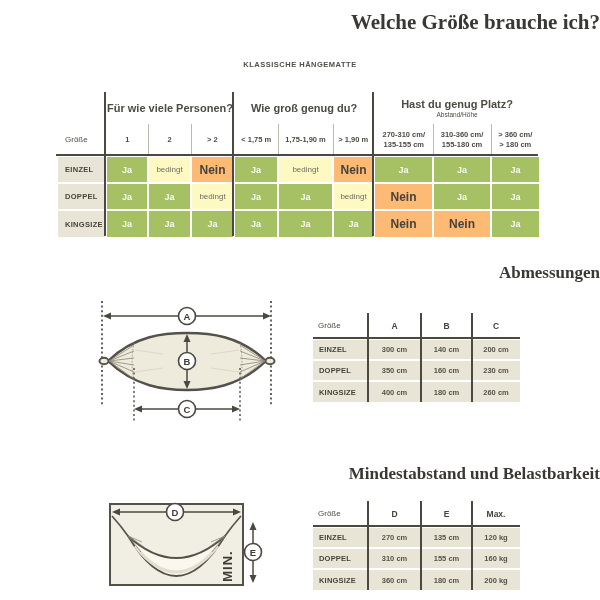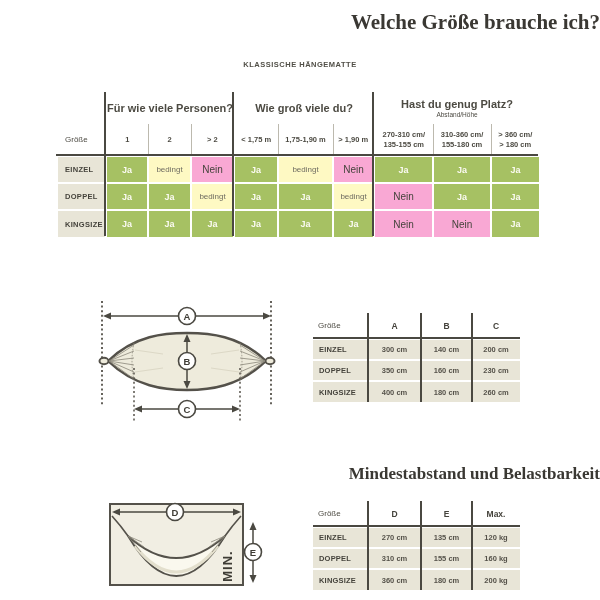--- a/index.html
+++ b/index.html
@@ -24,21 +24,21 @@
   .gsub{display:block;font-size:6.5px;font-weight:400;color:#4c4a42;margin-top:1px;}
   .gsub:empty{display:none;}
   .chead{font-size:7.5px;font-weight:700;color:#4c4a42;line-height:9.5px;}
   .chead .l1,.chead .l2{display:block;}
   .chead .l2:empty{display:none;}
   .sep{border-left:1px solid #bcb9ae !important;}
   .glabel{font-size:8px;font-weight:400;color:#4c4a42;text-align:left !important;padding-left:7px !important;}
   .rlabel{background:#e8e5d7;font-size:7.5px;font-weight:700;color:#45433c;
           text-align:left !important;padding-left:7px !important;letter-spacing:.3px;}
   .c-ja{background:#a6c163;color:#fbfaf2;font-weight:700;font-size:9px;}
-  .c-nein{background:#f9a8d4;color:#45433c;font-weight:400;font-size:10px;}
+  .c-nein{background:#fdba74;color:#45433c;font-weight:700;font-size:12px;}
   .c-bed{background:#fef9c3;color:#6f6c61;font-weight:400;font-size:8px;}
   .vline{position:absolute;top:0;width:2px;height:144px;background:#4a4841;}
   .hline{position:absolute;left:0;top:62px;width:482px;height:2px;background:#4a4841;}
 
   
   .stable-wrap{position:absolute;width:207px;height:89px;}
   .stable{border-collapse:collapse;table-layout:fixed;width:207px;}
   .stable th,.stable td{padding:0;text-align:center;vertical-align:middle;overflow:hidden;}
   .stable th{font-size:8.5px;font-weight:700;color:#45433c;}
   .stable th.sfirst{font-size:8px;font-weight:400;color:#4c4a42;text-align:left;padding-left:5px;}
@@ -73,21 +73,21 @@
           <col style="width:48px">
       </colgroup>
       <tbody>
           <tr style="height:30px">
         <td></td>
         <th colspan="3">
           <span class="glab">Für wie viele Personen?</span>
 
         </th>
         <th colspan="3">
-          <span class="glab">Wie groß viele du?</span>
+          <span class="glab">Wie groß genug du?</span>
 
         </th>
         <th colspan="3">
           <span class="glab">Hast du genug Platz?</span>
           <span class="gsub">Abstand/Höhe</span>
         </th>
       </tr>
       <tr style="height:33px">
         <td class="glabel">Größe</td>
         <th class="chead">
@@ -158,20 +158,21 @@
         <td class="vcell c-ja">Ja</td>
       </tr>
     </tbody>
       </table>
     <div class="vline" style="left:48px"></div>
     <div class="vline" style="left:176px"></div>
     <div class="vline" style="left:316px"></div>
     <div class="hline"></div>
   </div>
 
+  <div class="h-serif abm-head">Abmessungen</div>
 
   <svg class="diag" style="left:95px;top:293px" width="185" height="135" viewBox="0 0 185 135">
     <g stroke="#55524a" stroke-width="1.8" stroke-dasharray="2,2.6">
       <line x1="7" y1="8" x2="7" y2="112"></line>
       <line x1="176" y1="8" x2="176" y2="112"></line>
     </g>
     <g>
       <path d="M 13 68 C 40 42, 70 40, 92 40 C 114 40, 144 42, 171 68 C 144 94, 114 97, 92 97 C 70 97, 40 94, 13 68 Z" fill="#eeebdc" stroke="#54514a" stroke-width="2.4" stroke-linejoin="round"></path>
       <ellipse cx="9" cy="68" rx="4.5" ry="3.2" fill="#eeebdc" stroke="#54514a" stroke-width="2"></ellipse>
       <ellipse cx="175" cy="68" rx="4.5" ry="3.2" fill="#eeebdc" stroke="#54514a" stroke-width="2"></ellipse>

